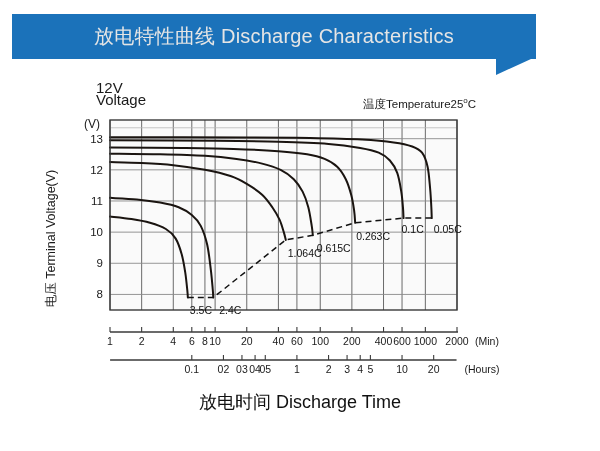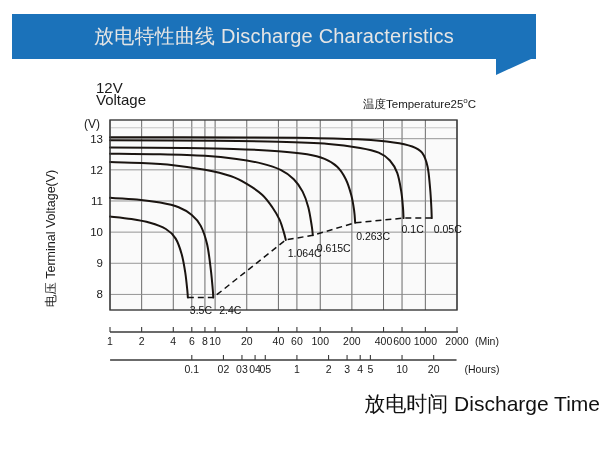--- a/index.html
+++ b/index.html
@@ -39,22 +39,22 @@
   .lbl-temp sup{font-size:8px;vertical-align:super;}
   .lbl-vunit{left:84px;top:47px;font-size:12px;}
 
   .ylabel{
     position:absolute;left:-44px;top:160px;width:190px;text-align:center;
     font-size:12.5px;color:#1a1a1a;
     transform:rotate(-90deg);transform-origin:center center;white-space:nowrap;
   }
 
   .footer-title{
-    position:absolute;left:0;top:320px;width:600px;text-align:right;
-    font-size:21px;color:#111;
+    position:absolute;left:0;top:320px;width:600px;text-align:center;
+    font-size:18px;color:#111;
   }
 
   svg.plot{position:absolute;left:0;top:0;}
 
   .tick-txt{font-size:10.5px;fill:#1a1a1a;font-family:"Liberation Sans","DejaVu Sans",sans-serif;}
   .tick-txt-y{font-size:11.5px;fill:#1a1a1a;font-family:"Liberation Sans","DejaVu Sans",sans-serif;}
   .curve-lbl{font-size:10.5px;fill:#111;font-family:"Liberation Sans","DejaVu Sans",sans-serif;}
   .unit-txt{font-size:10.5px;fill:#1a1a1a;font-family:"Liberation Sans","DejaVu Sans",sans-serif;}
 </style>
 </head>

